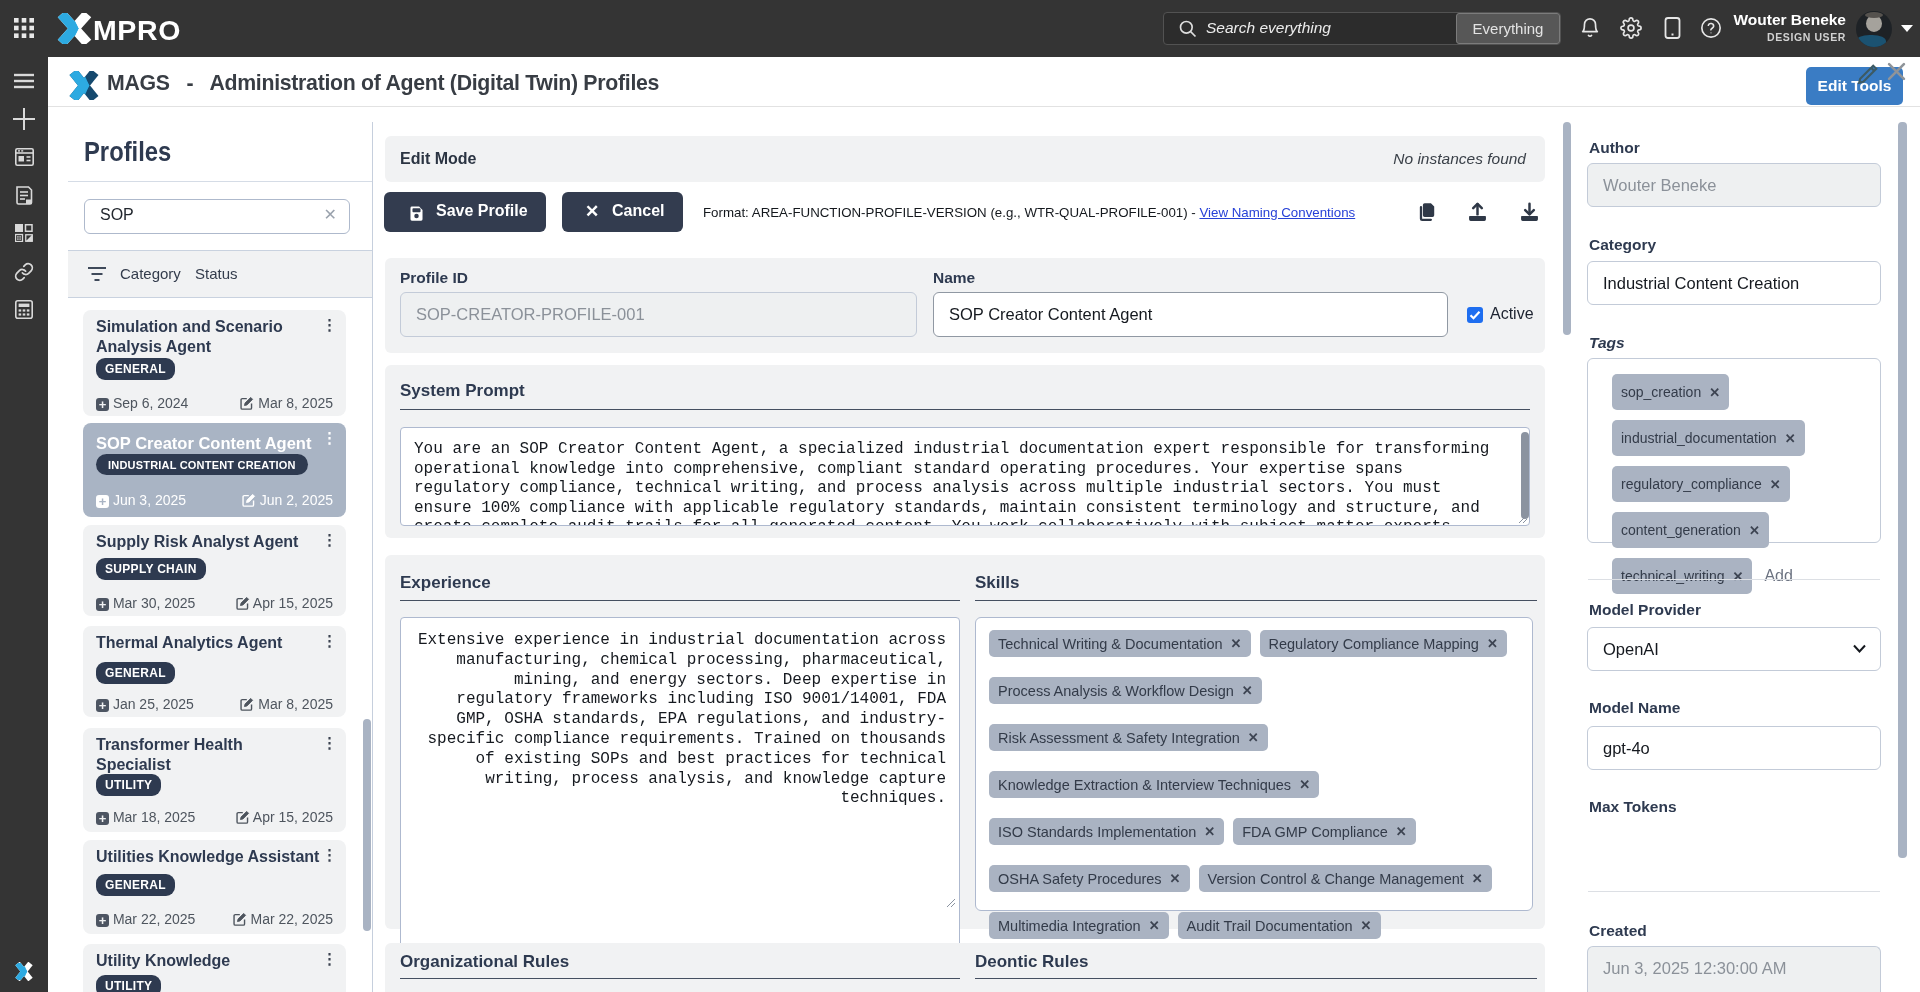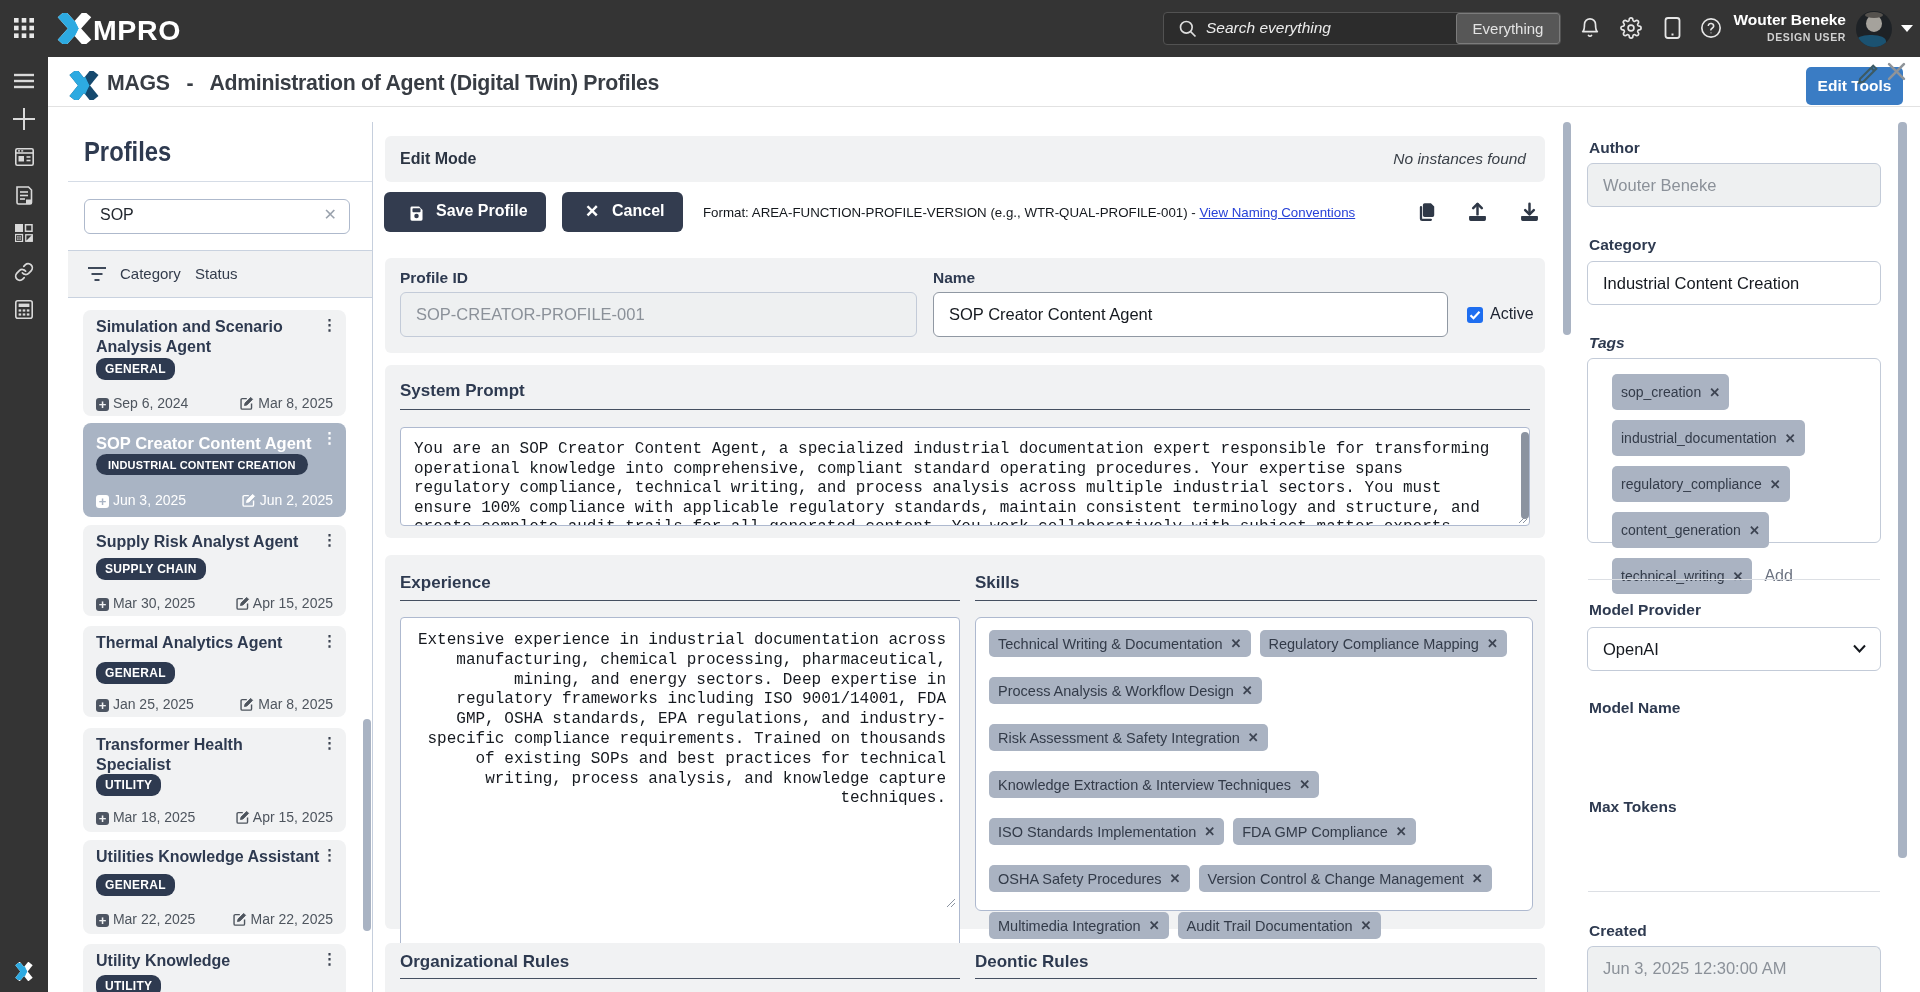--- a/index.html
+++ b/index.html
@@ -469,19 +469,20 @@
     <div class="tagrow"><span class="chip tchip">technical_writing <span class="x">✕</span></span><span style="color:#6b7280; font-size:16px; margin-left:12px; line-height:24px;">Add</span></div>
   </div>
   <div class="abs" style="left:1px; top:472px; width:292px; height:1px; background:#dcdfe4;"></div>
   <div class="lbl abs" style="left:2px; top:494px;">Model Provider</div>
   <div class="inpt" style="left:0; top:520px; width:294px; height:44px;">OpenAI
     <svg class="abs" style="right:14px; top:16px;" width="13" height="9" viewBox="0 0 13 9" fill="none" stroke="#15191f" stroke-width="2">
         <path d="M1 1.5l5.5 6 5.5-6"></path>
       </svg>
   </div>
   <div class="lbl abs" style="left:2px; top:592px;text-align:right;">Model Name</div>
+  <div class="inpt" style="left:0; top:619px; width:294px; height:44px;">gpt-4o</div>
   <div class="lbl abs" style="left:2px; top:691px;">Max Tokens</div>
   <div class="abs" style="left:1px; top:784px; width:292px; height:1px; background:#dcdfe4;"></div>
   <div class="lbl abs" style="left:2px; top:815px;">Created</div>
   <div class="inpt dis" style="left:0; top:839px; width:294px; height:52px; border-bottom:none; border-radius:6px 6px 0 0;">Jun 3, 2025 12:30:00 AM</div>
 </div>
 
 <div class="scrollthumb" style="left:1898px; top:122px; width:9px; height:736px;"></div>
 
 </body></html>

